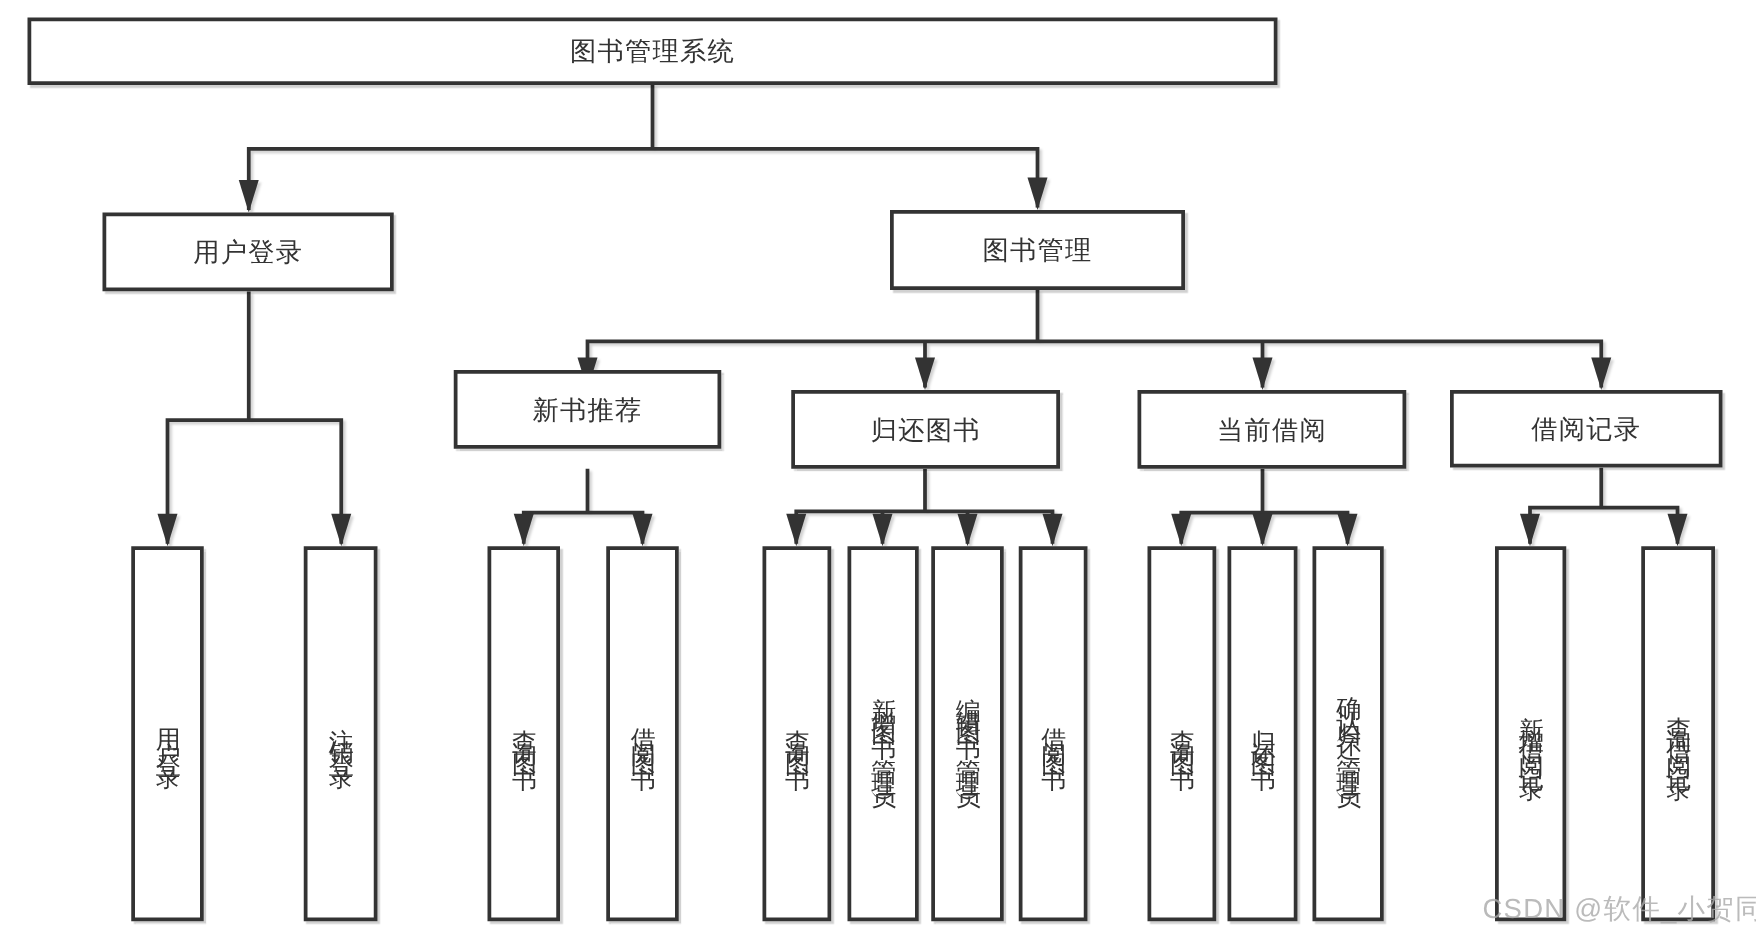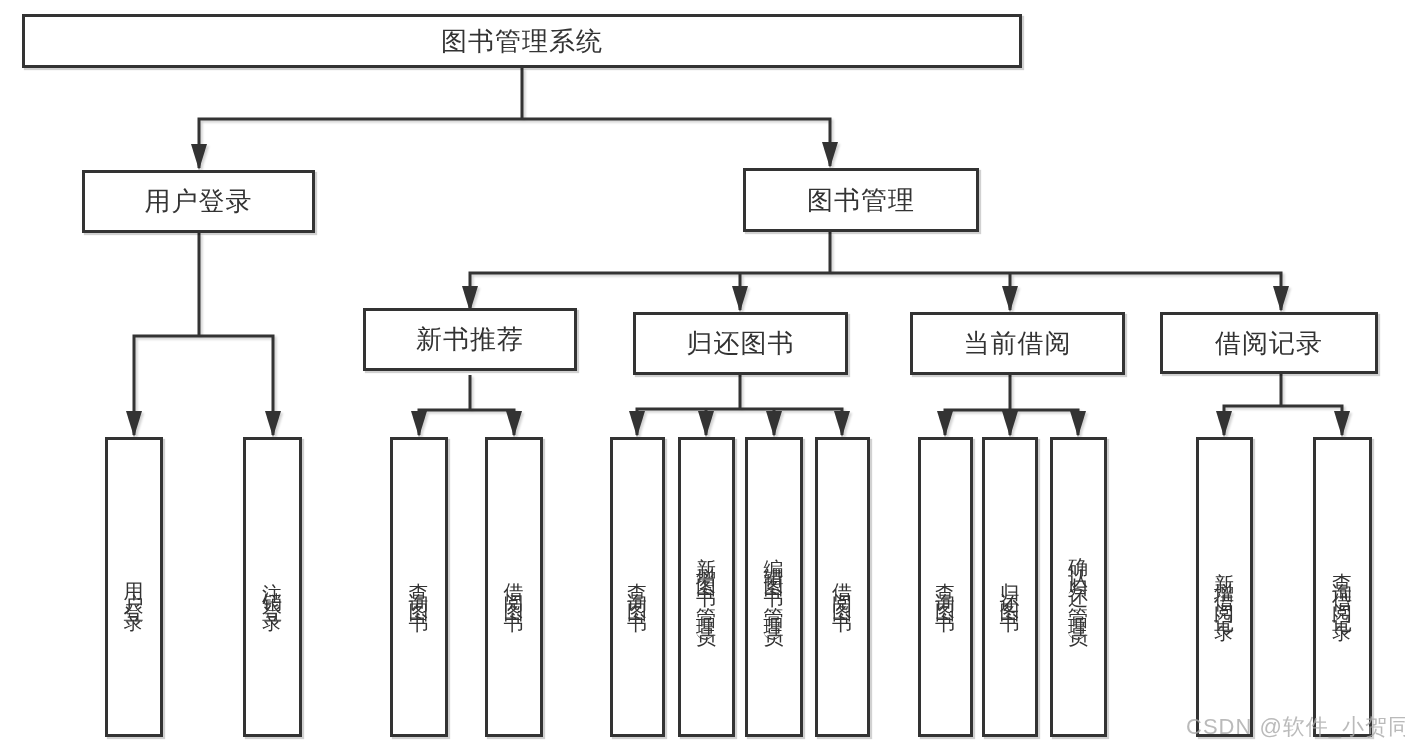--- a/index.html
+++ b/index.html
@@ -22,21 +22,21 @@
     box-sizing: border-box;
     border: 3px solid #333333;
     background: #ffffff;
     color: #333333;
     display: flex;
     align-items: center;
     justify-content: center;
     box-shadow: 2px 2px 1px rgba(0,0,0,0.18);
     z-index: 1;
   }
-  .hbox { font-size: 26px; letter-spacing: 1px; }
+  .hbox { font-size: 21px; letter-spacing: 1px; }
   .vbox {
     writing-mode: vertical-rl;
     text-orientation: mixed;
     font-size: 20px;
     letter-spacing: 10px;
     top: 437px;
     height: 300px;
     line-height: 1;
   }
   .watermark {
@@ -85,23 +85,23 @@
       <polygon points="1002,411 1018,411 1010,437"></polygon>
       <polygon points="1070,411 1086,411 1078,437"></polygon>
       <polygon points="1216,411 1232,411 1224,437"></polygon>
       <polygon points="1334,411 1350,411 1342,437"></polygon>
     </g>
   </svg>
 
   <div class="hbox" style="left:22px; top:14px; width:1000px; height:54px;">图书管理系统</div>
 
   <div class="hbox" style="left:82px; top:170px; width:233px; height:63px;">用户登录</div>
-  <div class="hbox" style="left:712px; top:168px; width:236px; height:64px;margin-left:31px;">图书管理</div>
+  <div class="hbox" style="left:712px; top:168px; width:236px; height:64px;">图书管理</div>
 
-  <div class="hbox" style="left:363px; top:308px; width:214px; height:63px;">新书推荐</div>
+  <div class="hbox" style="left:363px; top:296px; width:214px; height:63px;">新书推荐</div>
   <div class="hbox" style="left:633px; top:312px; width:215px; height:63px;">归还图书</div>
   <div class="hbox" style="left:910px; top:312px; width:215px; height:63px;">当前借阅</div>
   <div class="hbox" style="left:1160px; top:312px; width:218px; height:62px;">借阅记录</div>
 
   <div class="vbox" style="left:105px; width:58px;">用户登录</div>
   <div class="vbox" style="left:243px; width:59px;">注销登录</div>
 
   <div class="vbox" style="left:390px; width:58px;">查询图书</div>
   <div class="vbox" style="left:485px; width:58px;">借阅图书</div>
 

